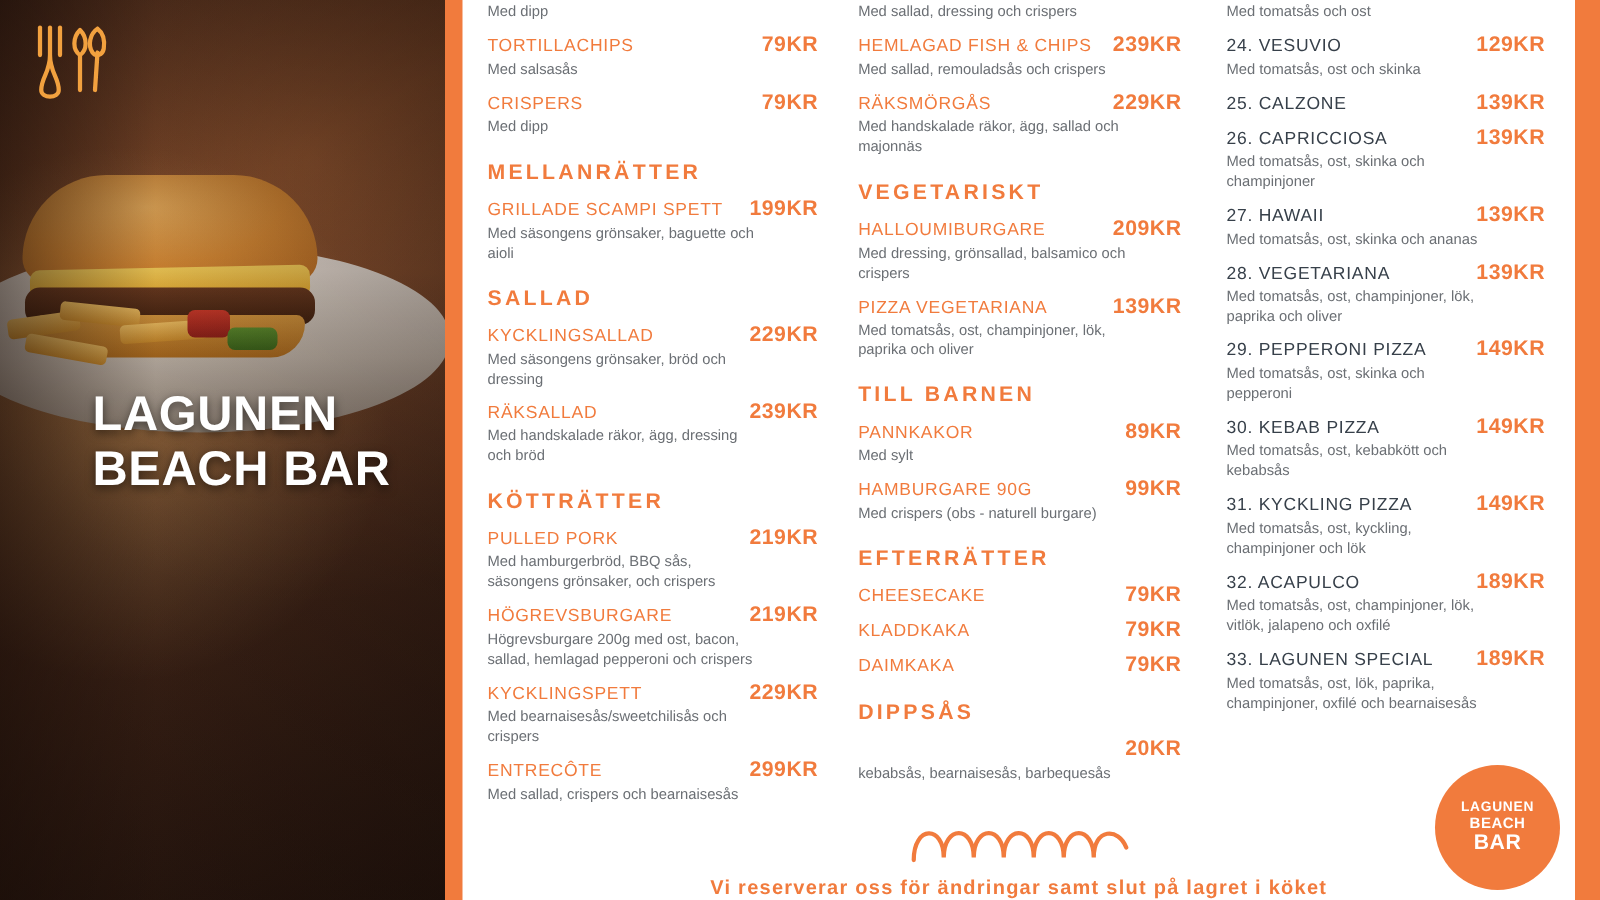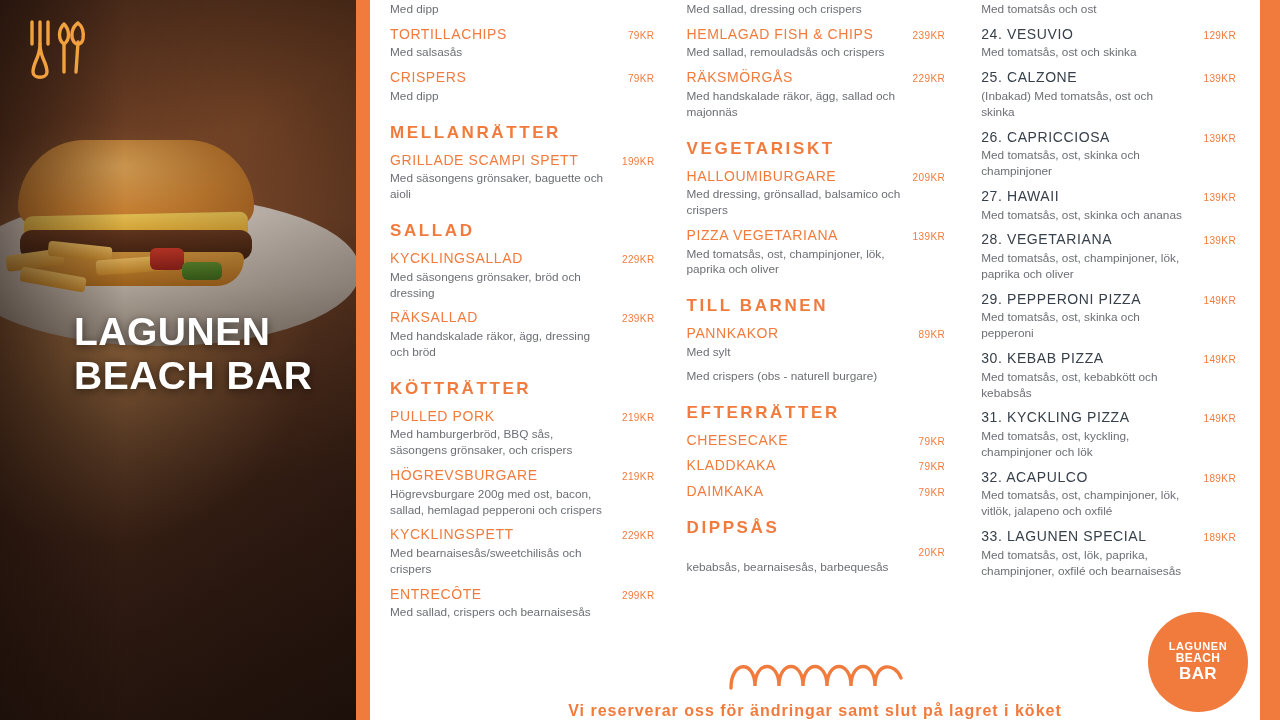--- a/index.html
+++ b/index.html
@@ -152,22 +152,22 @@
   .item-name {
     color: #f17b3d;
     font-weight: normal;
     font-size: 14px;
     letter-spacing: .6px;
     text-transform: uppercase;
     line-height: 1.25;
   }
   .item-price {
     color: #f17b3d;
-    font-weight: normal;
-    font-size: 10px;
+    font-weight: bold;
+    font-size: 17px;
     letter-spacing: .4px;
     white-space: nowrap;
   }
   .item-desc {
     color: #6b6f74;
     font-size: 11.8px;
     line-height: 1.35;
     margin-top: 2px;
     max-width: 215px;
   }
@@ -368,20 +368,24 @@
           </div>
           <div class="sec-head">TILL BARNEN</div>
           <div class="item">
             <div class="item-row">
               <div class="item-name">PANNKAKOR</div>
               <div class="item-price">89KR</div>
             </div>
             <div class="item-desc">Med sylt</div>
           </div>
           <div class="item">
+            <div class="item-row">
+              <div class="item-name">HAMBURGARE 90G</div>
+              <div class="item-price">99KR</div>
+            </div>
             <div class="item-desc">Med crispers (obs - naturell burgare)</div>
           </div>
           <div class="sec-head">EFTERRÄTTER</div>
           <div class="item">
             <div class="item-row">
               <div class="item-name">CHEESECAKE</div>
               <div class="item-price">79KR</div>
             </div>
           </div>
           <div class="item">
@@ -414,21 +418,20 @@
               <div class="item-name">24. VESUVIO</div>
               <div class="item-price">129KR</div>
             </div>
             <div class="item-desc">Med tomatsås, ost och skinka</div>
           </div>
           <div class="item">
             <div class="item-row">
               <div class="item-name">25. CALZONE</div>
               <div class="item-price">139KR</div>
             </div>
-            <div class="item-desc">(Inbakad) Med tomatsås, ost och skinka</div>
           </div>
           <div class="item">
             <div class="item-row">
               <div class="item-name">26. CAPRICCIOSA</div>
               <div class="item-price">139KR</div>
             </div>
             <div class="item-desc">Med tomatsås, ost, skinka och champinjoner</div>
           </div>
           <div class="item">
             <div class="item-row">

